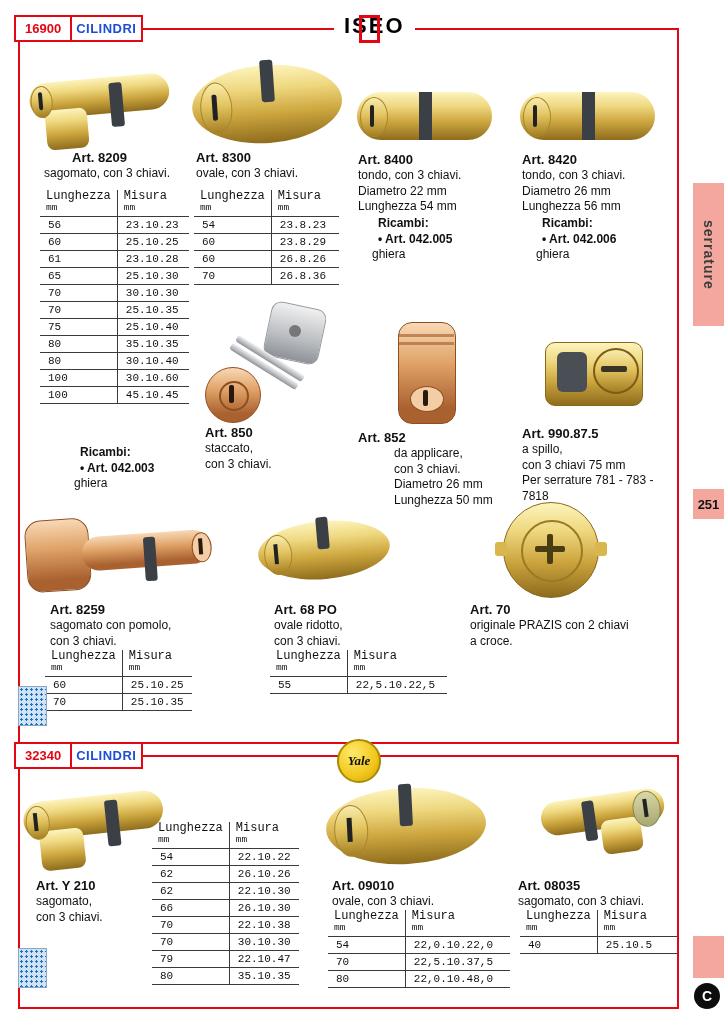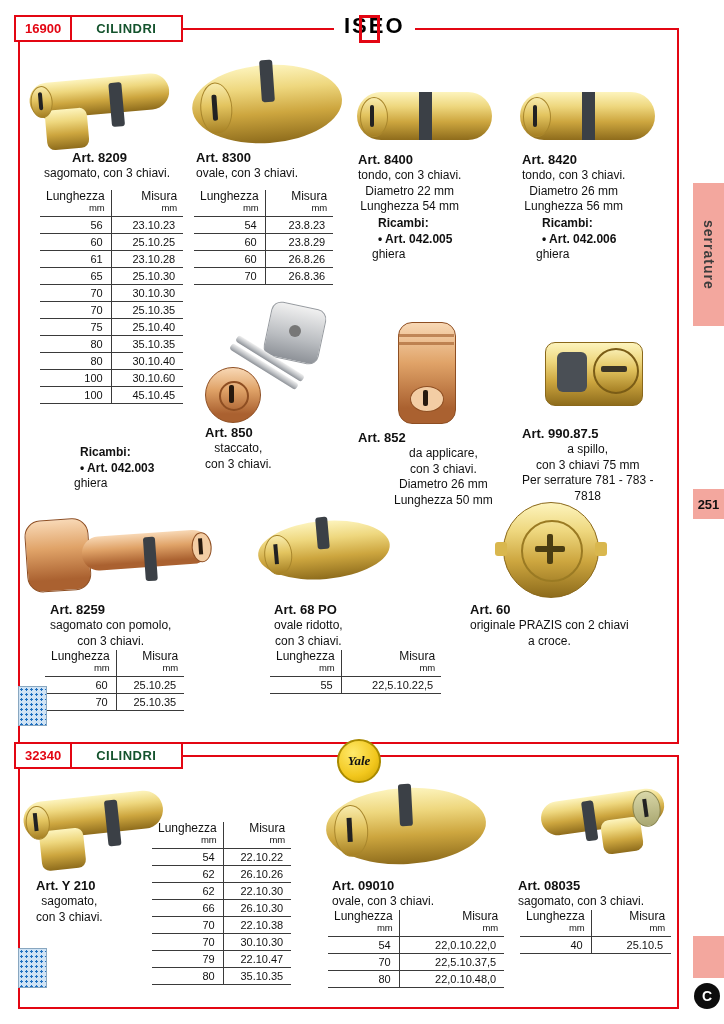--- a/index.html
+++ b/index.html
@@ -1,34 +1,34 @@
 <!DOCTYPE html>
 <html><head>
 <meta charset="utf-8">
 <style>
   html,body{margin:0;padding:0;}
   body{width:724px;height:1024px;position:relative;background:#fff;color:#111;
        font-family:"Liberation Sans",sans-serif;overflow:hidden;}
   .section{position:absolute;border:2px solid #e30613;background:#fff;}
   .hdr{position:absolute;display:flex;background:#fff;border:2px solid #e30613;z-index:6;align-items:stretch;}
   .hdr .code{color:#e30613;font-weight:bold;font-size:13px;padding:4px 9px;border-right:2px solid #e30613;}
-  .hdr .name{color:#14532d;font-weight:bold;font-size:13px;padding:4px 24px;letter-spacing:.5px;}
+  .hdr .name{color:#1d4ed8;font-weight:bold;font-size:13px;padding:4px 4px;letter-spacing:.5px;}
   .brandlogo{position:absolute;z-index:6;background:#fff;padding:1px 10px;font-weight:bold;font-size:22px;
        letter-spacing:2px;color:#000;}
   .iseo-accent{position:absolute;border:3px solid #e30613;width:15px;height:22px;}
   .yale{position:absolute;z-index:6;width:40px;height:40px;border-radius:50%;
        background:radial-gradient(circle at 35% 30%,#ffe96b,#f2c71d 60%,#caa000);
        border:2px solid #a98a00;display:flex;align-items:center;justify-content:center;
        font-family:"Liberation Serif",serif;font-style:italic;font-weight:bold;font-size:13px;color:#111;}
   .title{position:absolute;font-weight:bold;font-size:13px;}
-  .desc{position:absolute;font-size:12px;line-height:1.3;white-space:pre-line;text-align:center;}
+  .desc{position:absolute;font-size:12px;line-height:1.3;white-space:pre-line;}
   .ricambi{position:absolute;font-size:12px;line-height:1.3;}
   .ricambi .rl,.ricambi .ri{font-weight:bold;padding-left:20px;}
   .ricambi .rs{padding-left:14px;}
-  .spec{position:absolute;border-collapse:collapse;text-align:right;background:transparent;}
+  .spec{position:absolute;border-collapse:collapse;text-align:left;background:transparent;font-family:Liberation Mono, monospace;}
   .spec th{font-weight:normal;font-size:12px;padding:0 6px 2px;}
   .spec th span{display:block;line-height:1.1;}
   .spec th .unit{font-size:9.5px;}
   .spec td{padding:2px 8px;font-size:11px;}
   .spec th,.spec td{border-bottom:1px solid #3a3a3a;}
   .spec th:first-child,.spec td:first-child{border-right:1px solid #3a3a3a;}
   .pimg{position:absolute;}
   .pimg div{position:absolute;}
   .gold{background:linear-gradient(180deg,#fdf4bd 0%,#eed77e 30%,#cda63f 62%,#8e6c1c 100%);}
   .gold2{background:linear-gradient(180deg,#f8ecae 0%,#e3c45f 45%,#a57f23 100%);}
@@ -380,21 +380,21 @@
   </tr>
     </thead>
   <tbody>
       <tr>
         <td>55</td>
         <td>22,5.10.22,5</td>
       </tr>
     </tbody>
 </table>
 
-<div class="title" style="left:470px;top:602px;">Art. 60</div>
+<div class="title" style="left:470px;top:602px;">Art. 70</div>
 <div class="desc" style="left:470px;top:618px;">originale PRAZIS con 2 chiavi
 a croce.</div>
 
 <div class="title" style="left:36px;top:878px;">Art. Y 210</div>
 <div class="desc" style="left:36px;top:894px;">sagomato,
 con 3 chiavi.</div>
 <table class="spec" style="left:152px;top:822px;">
   <colgroup>
       <col style="width:62px">
       <col style="width:68px">

